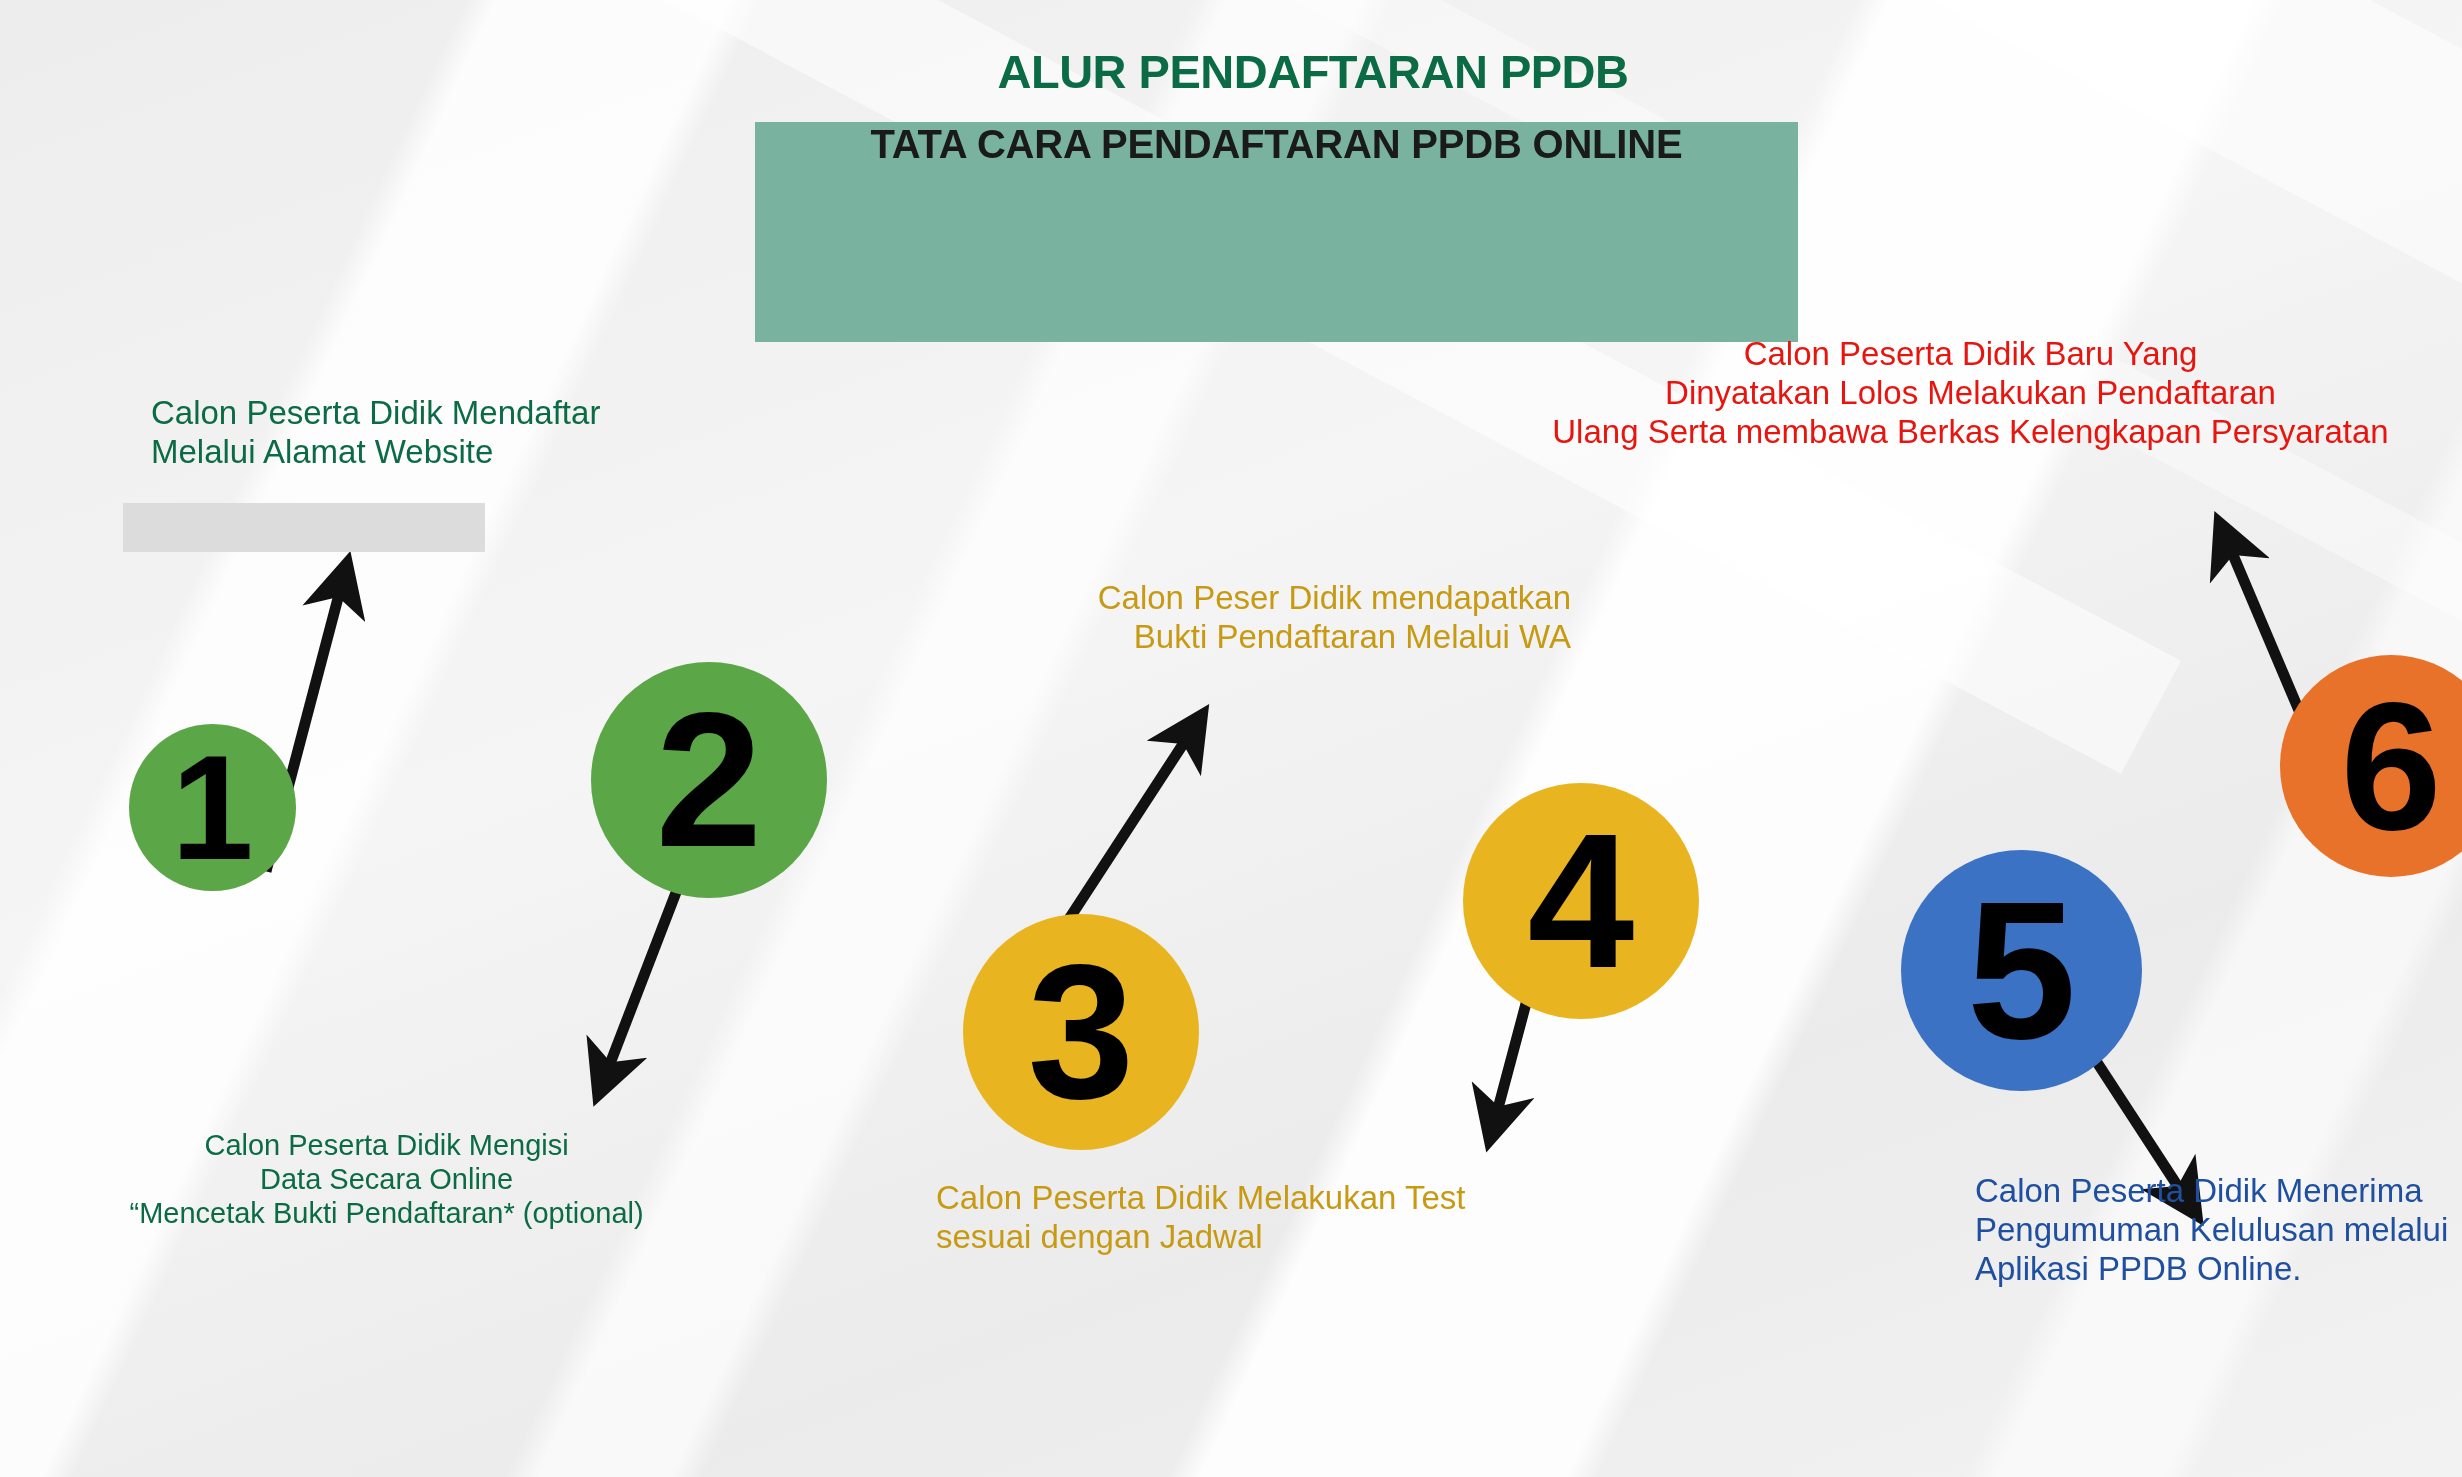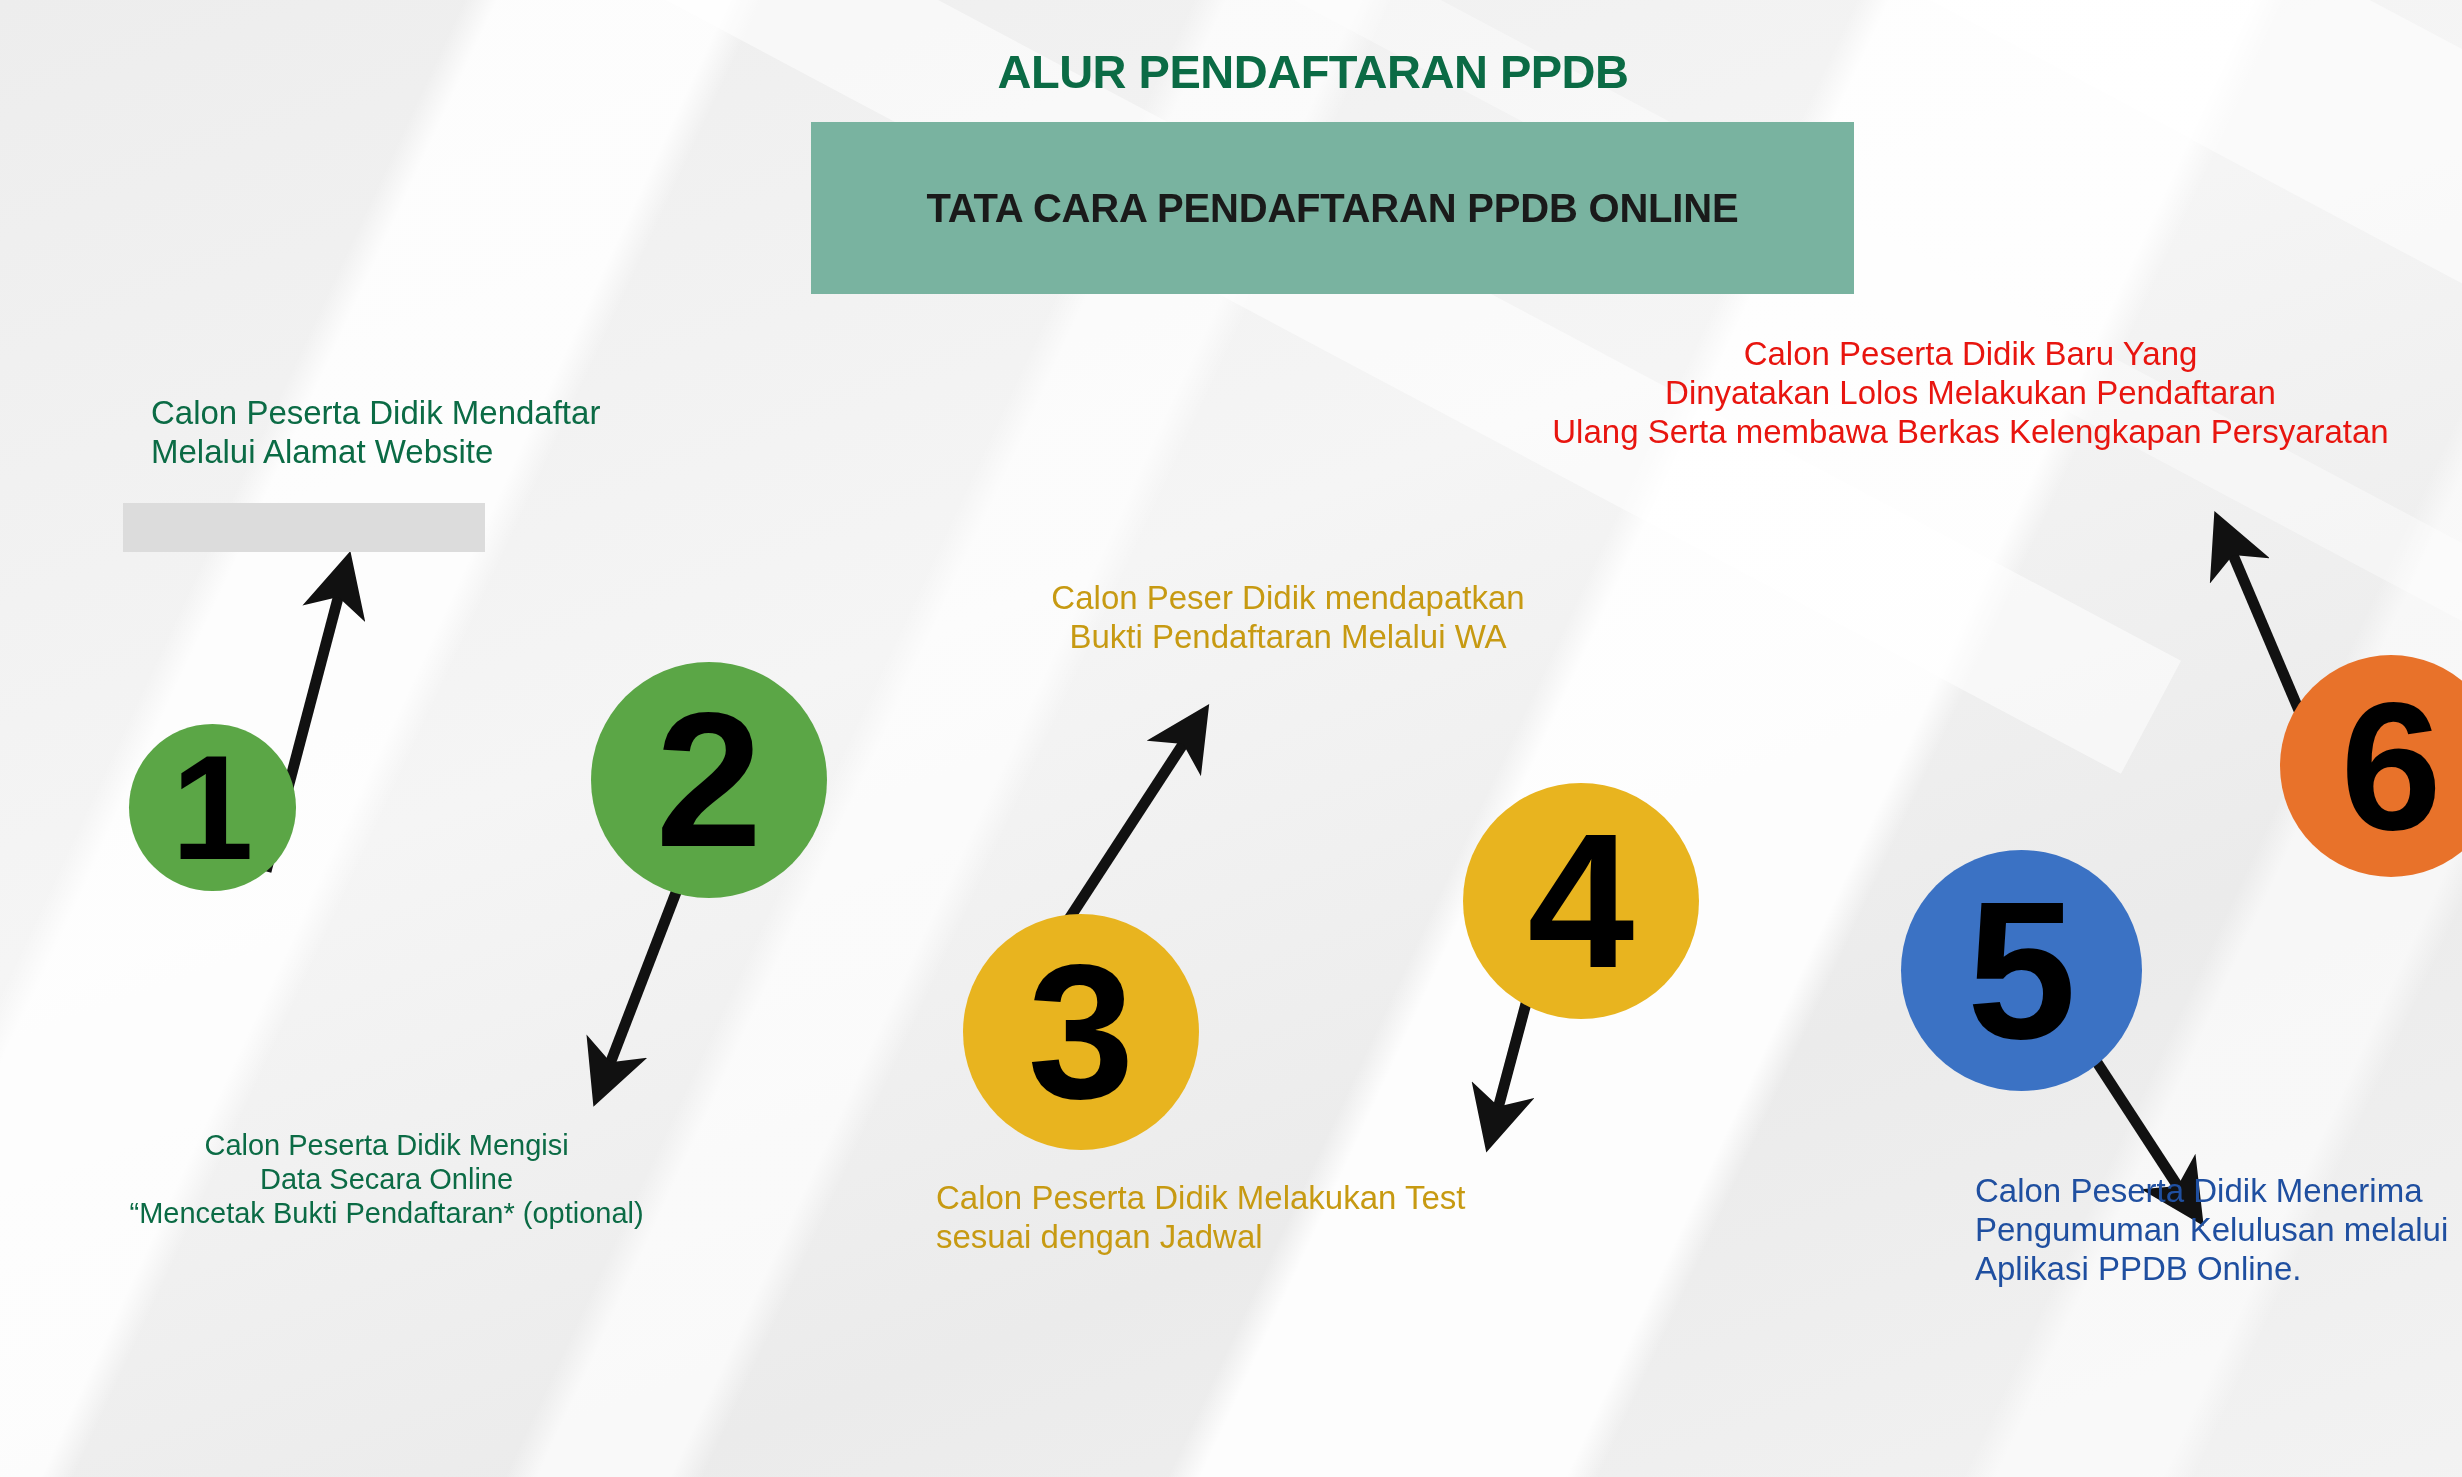--- a/index.html
+++ b/index.html
@@ -34,27 +34,26 @@
     top: 44px;
     width: 2626px;
     text-align: center;
     font-size: 47px;
     font-weight: bold;
     color: #0b6b45;
     letter-spacing: -0.5px;
   }
   #subtitle-box {
     position: absolute;
-    left: 811px;
+    left: 755px;
     top: 122px;
     width: 1043px;
-    height: 172px;
+    height: 220px;
     background: #79b3a0;
     display: flex;
-    align-items: center;
     justify-content: center;
   }
   #subtitle-text {
     font-size: 40px;
     font-weight: bold;
     color: #1a1a1a;
     letter-spacing: -0.2px;
   }
   .circle {
     position: absolute;
@@ -131,21 +130,21 @@
     <span>1</span>
   </div>
 
   <div class="circle" style="left:591px; top:662px; width:236px; height:236px; background:#5ba646; font-size:192px;">
     <span>2</span>
   </div>
   <div class="caption" style="left:24.6px; top:1128px; width:724px; text-align:center; font-size:29px; color:#0b6b45;">Calon Peserta Didik Mengisi
 Data Secara Online
 “Mencetak Bukti Pendaftaran* (optional)</div>
 
-  <div class="caption" style="left:968px; top:579px; width:640px; text-align:center; font-size:33px; color:#c79a12;">Calon Peser Didik mendapatkan
+  <div class="caption" style="left:931px; top:579px; width:640px; text-align:right; font-size:33px; color:#c79a12;">Calon Peser Didik mendapatkan
 Bukti Pendaftaran Melalui WA</div>
   <div class="circle" style="left:963px; top:914px; width:236px; height:236px; background:#e8b41f; font-size:192px;">
     <span>3</span>
   </div>
 
   <div class="circle" style="left:1463px; top:783px; width:236px; height:236px; background:#e8b41f; font-size:192px;">
     <span>4</span>
   </div>
   <div class="caption" style="left:936px; top:1179px; width:768px; text-align:left; font-size:33px; color:#c79a12;">Calon Peserta Didik Melakukan Test
 sesuai dengan Jadwal</div>

